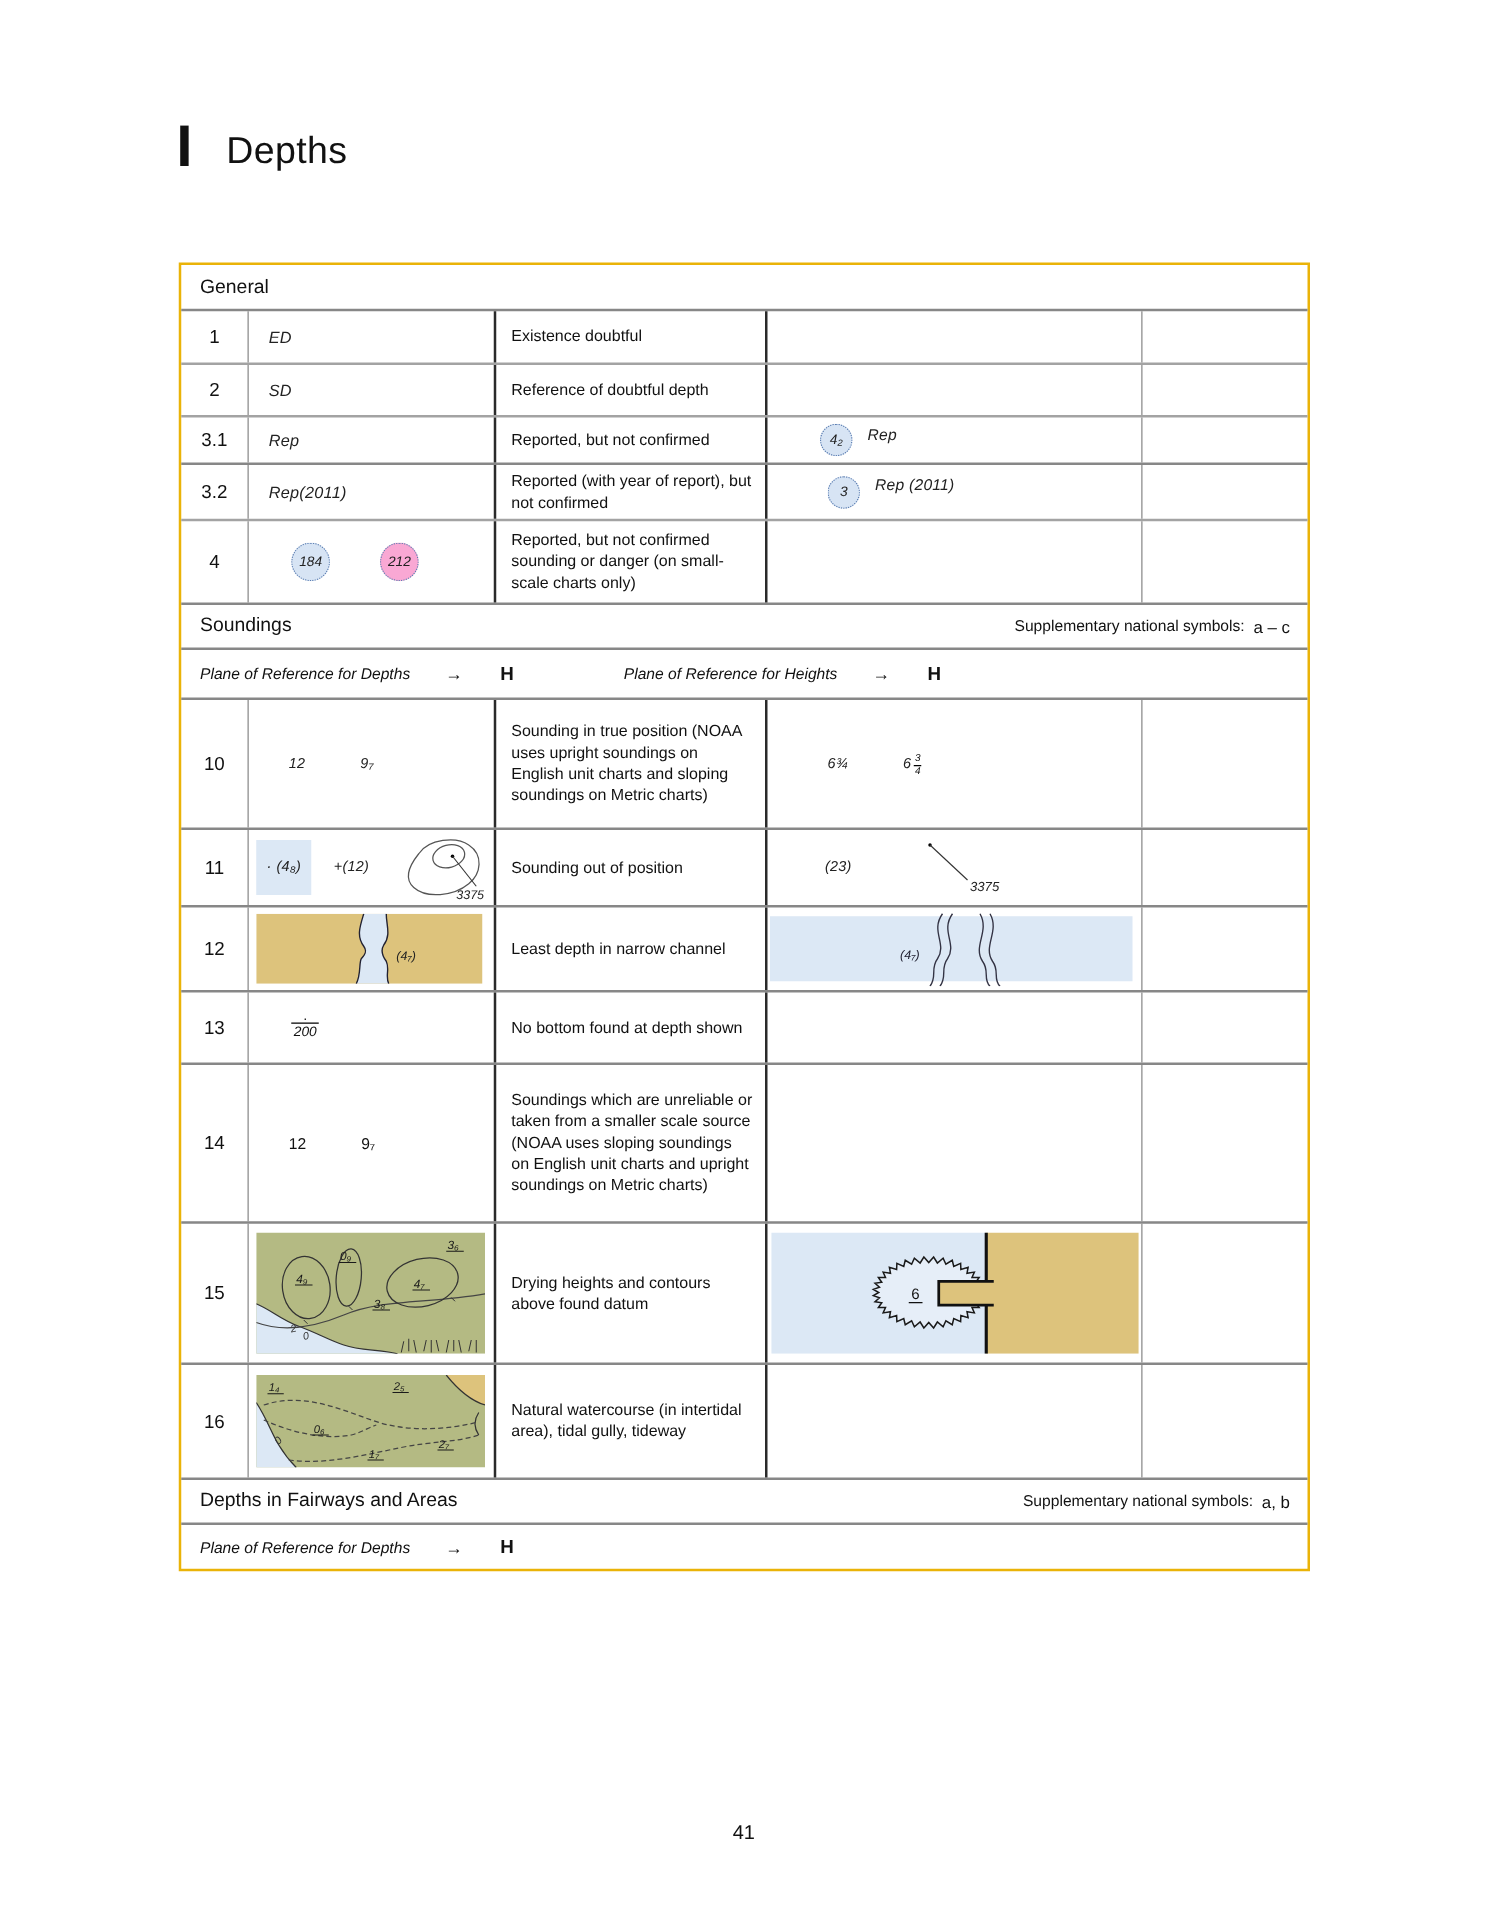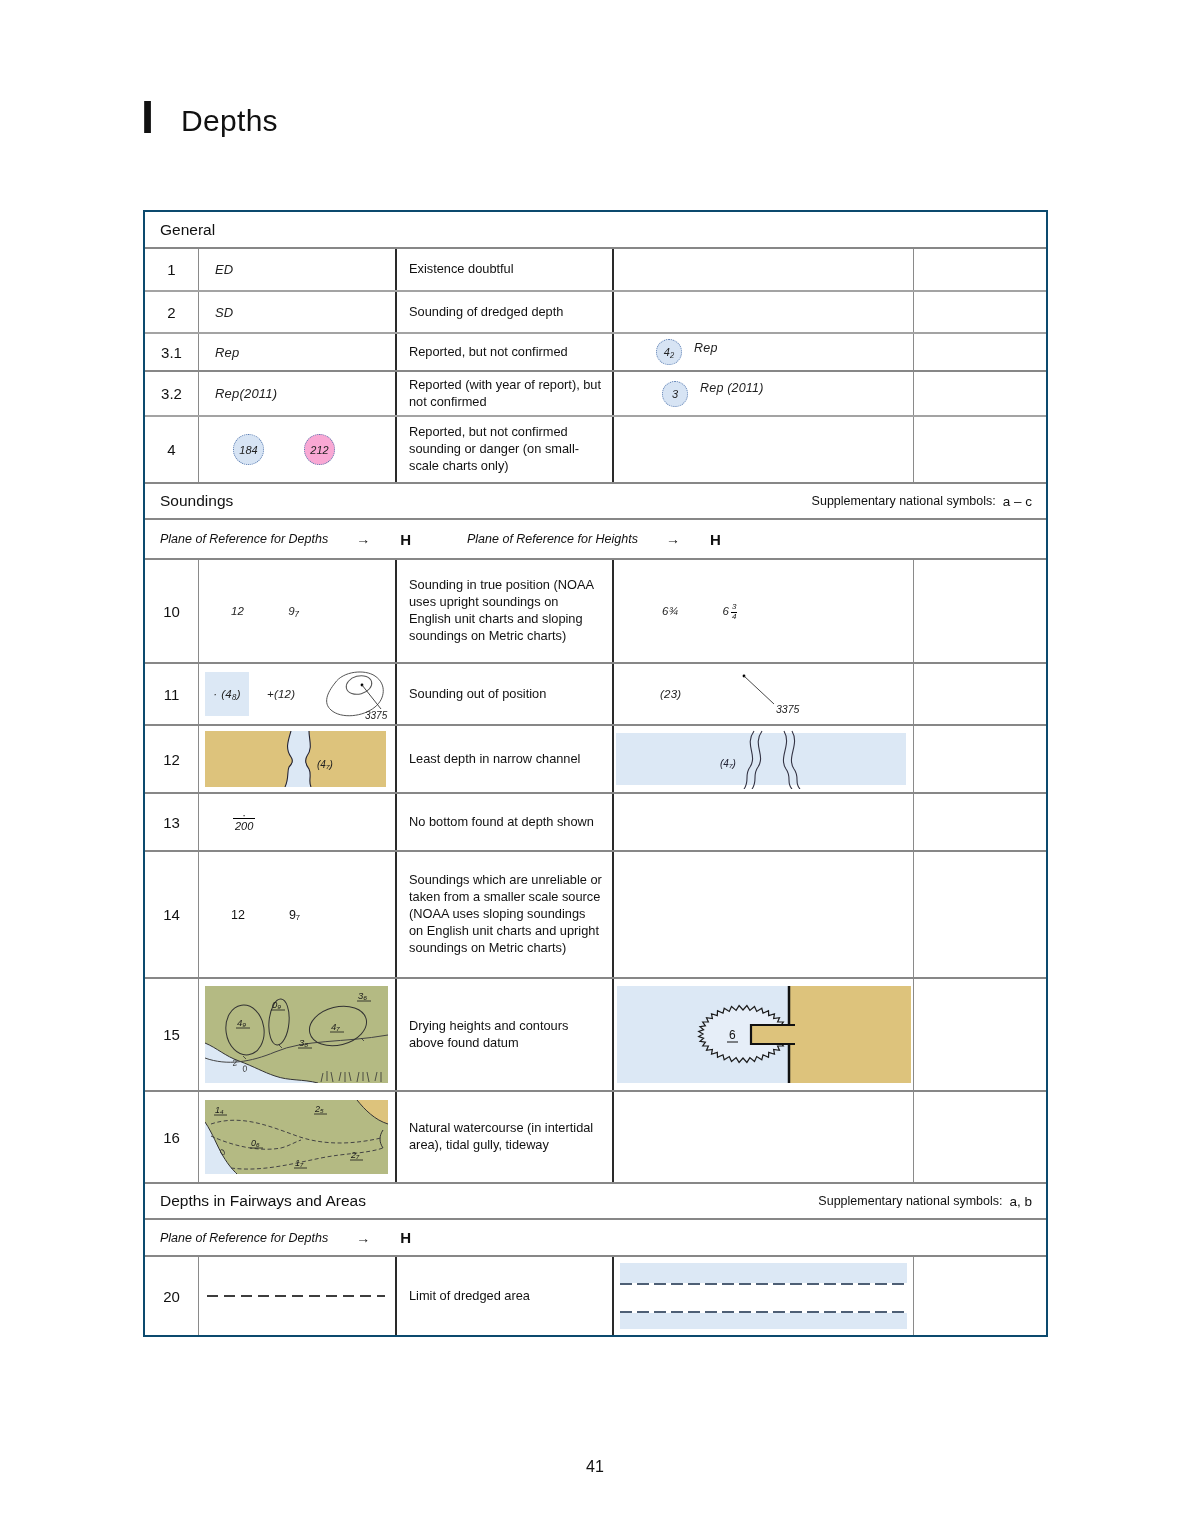--- a/index.html
+++ b/index.html
@@ -6,41 +6,41 @@
   html,body { background:#ffffff; }
   .page { position:relative; width:1190px; height:1540px; background:#fff;
           font-family:"Liberation Sans","DejaVu Sans",sans-serif; color:#111; overflow:hidden; }
 
   
   .title-row { position:absolute; left:141px; top:95px; display:flex; align-items:flex-start; }
   .big-i { font-size:47px; font-weight:700; line-height:0.95; letter-spacing:0; }
   .title-text { font-size:30px; font-weight:400; margin-left:27px; margin-top:9px; letter-spacing:0.3px; }
 
   
-  .tbl { position:absolute; left:143px; top:210px; width:905px; border:2px solid #0c4a6e; background:#fff; }
+  .tbl { position:absolute; left:143px; top:210px; width:905px; border:2px solid #eab308; background:#fff; }
   .tr { display:flex; width:100%; align-items:stretch; border-top:2px solid #a3a3a3; }
   .tr.first { border-top:none; }
   .tr.bt-dark { border-top:2px solid #878787; }
   .c { display:flex; align-items:center; position:relative; }
   .c1 { width:53px; justify-content:center; font-size:15px; }
   .c2 { width:197px; border-left:1px solid #8a8a8a; padding-left:16px; }
   .c3 { width:217px; border-left:2px solid #2a2a2a; padding:6px 10px 6px 12px;
         font-size:12.8px; line-height:1.32; }
   .c4 { width:301px; border-left:2px solid #2a2a2a; }
   .c5 { flex:1; border-left:1px solid #8a8a8a; }
   .span-all { width:100%; display:flex; align-items:center; padding:0 12px 0 15px; }
 
   .sec-title { font-size:15.5px; }
   .supp-label { margin-left:auto; font-size:12.5px; }
   .supp-range { font-size:13.5px; margin-left:7px; margin-right:2px; }
 
   .plane-label { font-size:12.5px;font-style:italic; }
   .plane-arrow { font-size:14px; margin:0 0 0 28px; }
   .plane-h { font-size:15px; font-weight:700; margin-left:30px; }
-  .plane-gap { margin-left:56px; }
+  .plane-gap { margin-left:88px; }
 
   .sym { font-style:italic; font-size:11.5px; color:#222; letter-spacing:0.2px; }
   .sym-lg { font-size:13px; }
   .upright { font-style:normal; font-size:12.5px; }
 
   .dotc { border:1.6px dotted #5b7db1; border-radius:50%; display:inline-flex; align-items:center;
           justify-content:center; font-style:italic; font-size:11px; color:#222; flex:none; }
   .dotc-sm { width:26px; height:26px; }
   .dotc-lg { width:31px; height:31px; }
   .fill-blue { background:#d7e4f4;text-align:center; }
@@ -102,21 +102,21 @@
       <div class="c c4"></div>
         <div class="c c5"></div>
     </div>
 
     <div class="tr" style="height:42px">
       <div class="c c1">2</div>
       <div class="c c2">
           <span class="sym sym-lg">SD</span>
         </div>
       <div class="c c3">
-          <span>Sounding of dredged depth</span>
+          <span>Reference of doubtful depth</span>
         </div>
       <div class="c c4"></div>
         <div class="c c5"></div>
     </div>
 
     <div class="tr" style="height:38px">
       <div class="c c1">3.1</div>
       <div class="c c2">
           <span class="sym sym-lg">Rep</span>
         </div>
@@ -371,36 +371,17 @@
     </div>
 
     <div class="tr bt-dark" style="height:37px">
       <div class="span-all c">
         <span class="plane-label">Plane of Reference for Depths</span>
         <span class="plane-arrow">→</span>
         <span class="plane-h">H</span>
       </div>
     </div>
 
-    <div class="tr bt-dark" style="height:80px">
-      <div class="c c1">20</div>
-      <div class="c c2" style="padding-left:0">
-        <div class="dash-sym"></div>
-      </div>
-      <div class="c c3">
-          <span>Limit of dredged area</span>
-        </div>
-      <div class="c c4">
-        <div class="dredge-wrap">
-          <div class="dredge-strip-top"></div>
-          <div class="dredge-dash"></div>
-          <div class="dredge-gap"></div>
-          <div class="dredge-dash"></div>
-          <div class="dredge-strip-bot"></div>
-        </div>
-      </div>
-      <div class="c c5"></div>
-    </div>
 
   </div>
 
   <div class="page-num">41</div>
 </div>
 
 </body></html>

